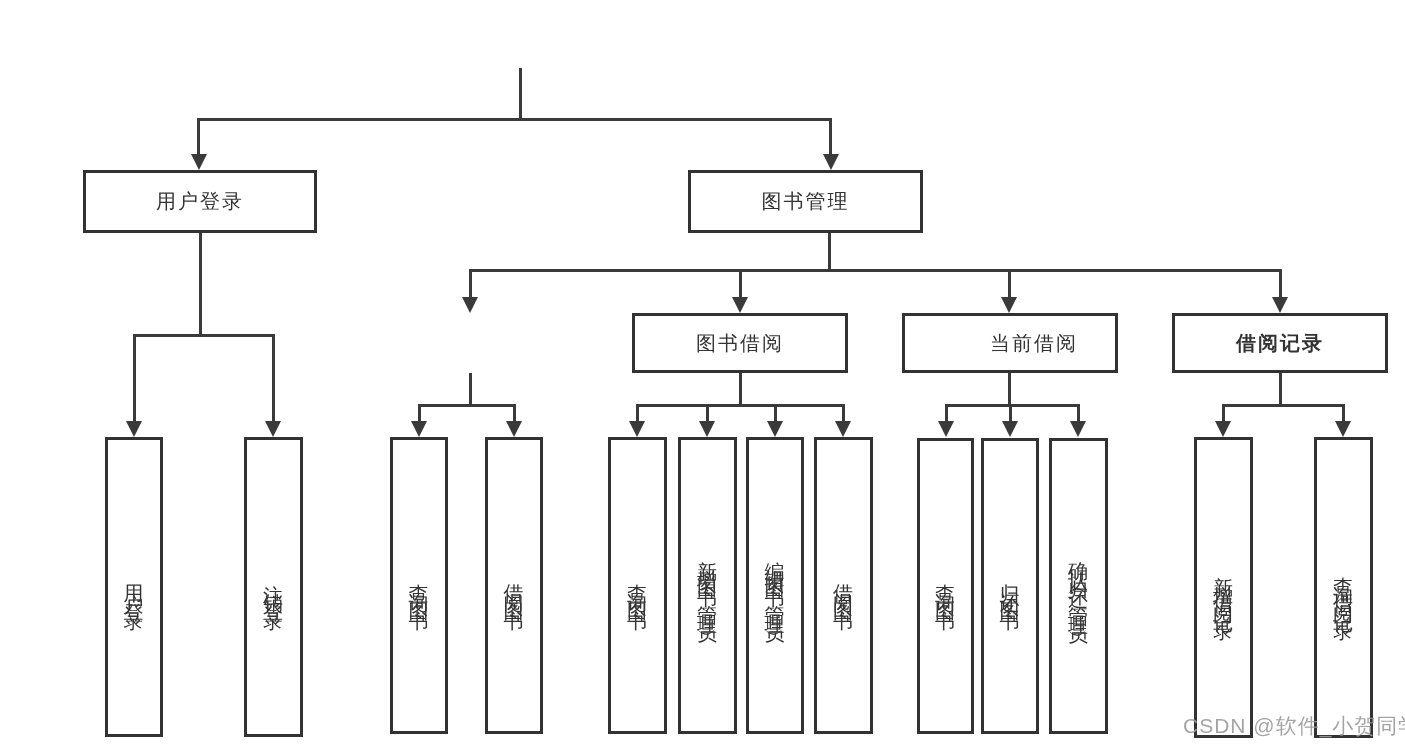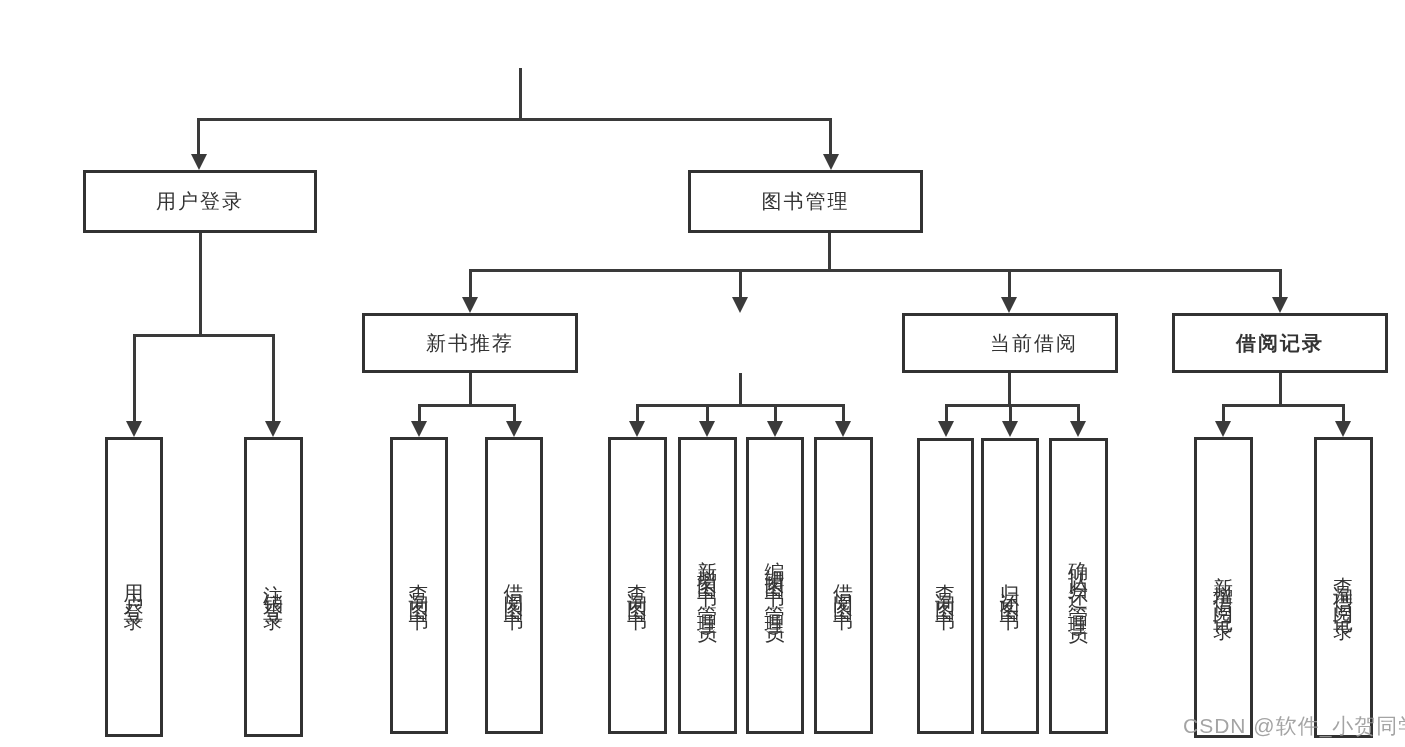--- a/index.html
+++ b/index.html
@@ -99,21 +99,21 @@
   <div class="line" style="left:469px; top:269px; width:813px; height:3px;"></div>
   <div class="line" style="left:469px; top:269px; width:3px; height:29px;"></div>
   <div class="arrow" style="left:462px; top:297px;"></div>
   <div class="line" style="left:739px; top:269px; width:3px; height:29px;"></div>
   <div class="arrow" style="left:732px; top:297px;"></div>
   <div class="line" style="left:1008px; top:269px; width:3px; height:29px;"></div>
   <div class="arrow" style="left:1001px; top:297px;"></div>
   <div class="line" style="left:1279px; top:269px; width:3px; height:29px;"></div>
   <div class="arrow" style="left:1272px; top:297px;"></div>
 
-  <div class="box" style="left:362px; top:313px; width:216px; height:60px;">新书推荐</div>
+  <div class="box" style="left:632px; top:313px; width:216px; height:60px;">图书借阅</div>
   <div class="box" style="left:902px; top:313px; width:216px; height:60px;padding-left:48px;">当前借阅</div>
   <div class="box" style="left:1172px; top:313px; width:216px; height:60px;font-weight:bold;">借阅记录</div>
 
   <div class="line" style="left:469px; top:373px; width:3px; height:34px;"></div>
   <div class="line" style="left:418px; top:404px; width:98px; height:3px;"></div>
   <div class="line" style="left:418px; top:404px; width:3px; height:18px;"></div>
   <div class="arrow" style="left:411px; top:421px;"></div>
   <div class="line" style="left:513px; top:404px; width:3px; height:18px;"></div>
   <div class="arrow" style="left:506px; top:421px;"></div>
 

